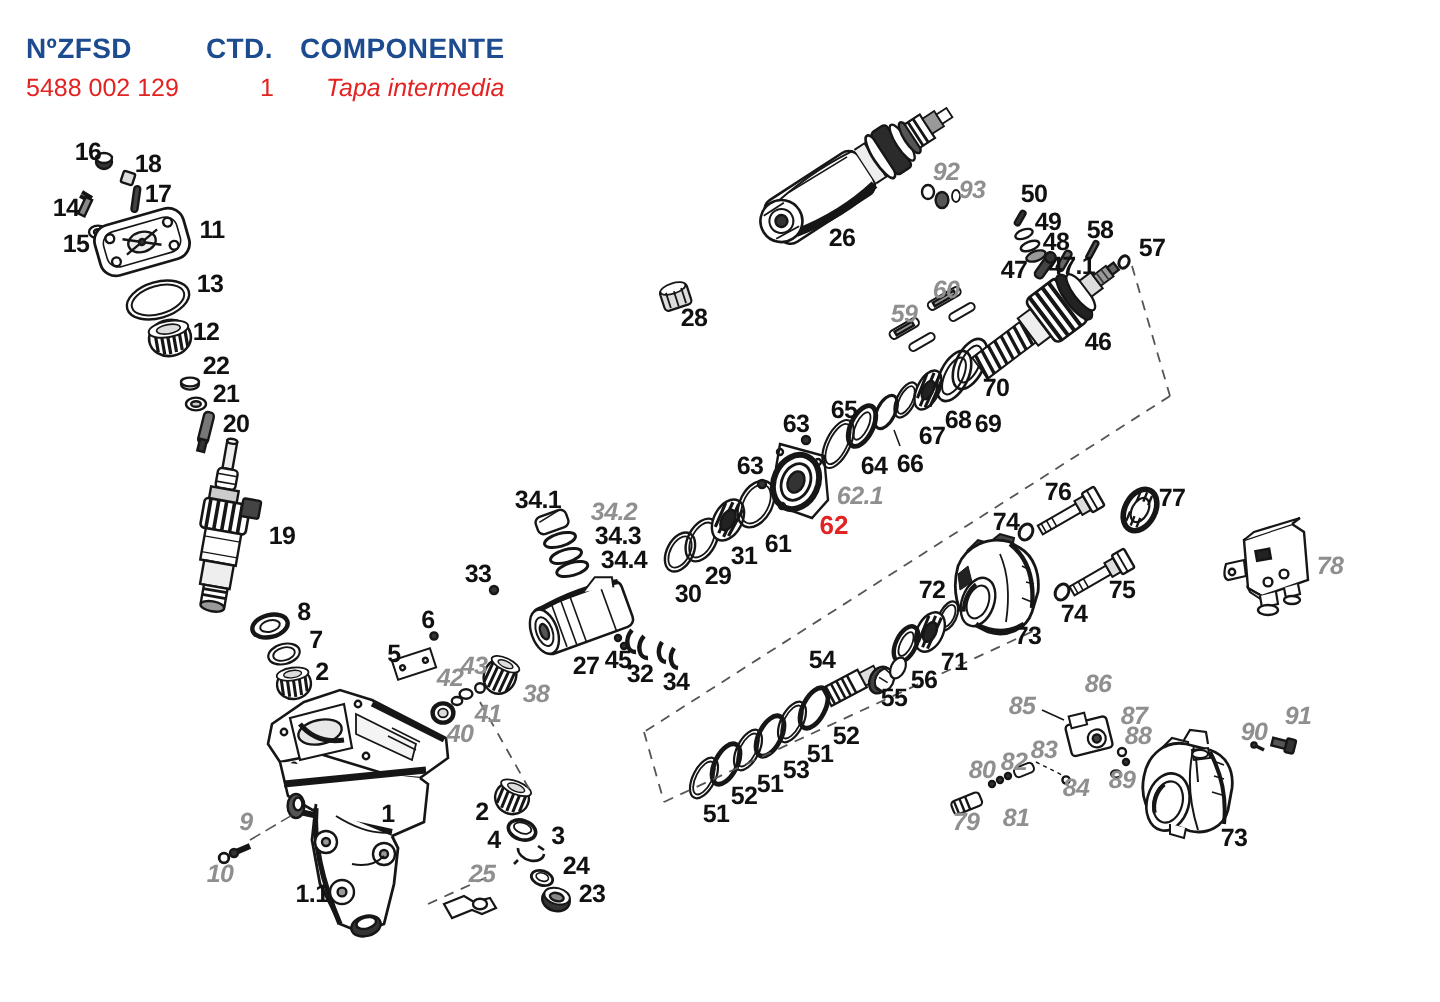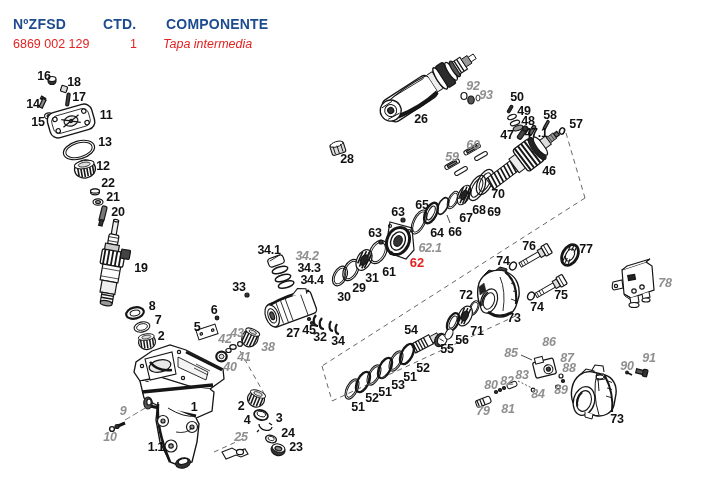--- a/index.html
+++ b/index.html
@@ -10,22 +10,22 @@
 svg{position:absolute;left:0;top:0;}
 text{font-family:"Liberation Sans", sans-serif;}
 .n{font-size:12.5px;font-weight:bold;fill:#111;letter-spacing:-0.3px;}
 .g{font-size:12.5px;font-weight:bold;fill:#8f8f8f;font-style:italic;letter-spacing:-0.3px;}
 </style>
 </head>
 <body>
 <div id="page">
   <div class="hdr" style="left:13px;">NºZFSD</div>
   <div class="hdr" style="left:103px;text-align:center;">CTD.</div>
-  <div class="hdr" style="left:166px;text-align:right;">COMPONENTE</div>
-  <div class="red" style="left:13px;">6869 002 129</div>
+  <div class="hdr" style="left:150px;text-align:right;">COMPONENTE</div>
+  <div class="red" style="left:13px;">5488 002 129</div>
   <div class="red" style="left:130px;">1</div>
   <div class="red" style="left:163px;font-style:italic;">Tapa intermedia</div>
   <svg width="720" height="501" viewBox="0 0 720 501">
     <g id="parts" stroke="#161616" stroke-width="1.2" fill="none">
 
       <g>
         <ellipse cx="52" cy="81" rx="4" ry="3.5" fill="#333"></ellipse>
         <ellipse cx="52" cy="79" rx="4" ry="2.5" fill="#fff"></ellipse>
         <rect x="61" y="86" width="6" height="6" rx="1" transform="rotate(18 64 89)" fill="#ddd"></rect>
         <rect x="66.5" y="93" width="3" height="13" rx="1.5" transform="rotate(8 68 99)" fill="#444"></rect>

